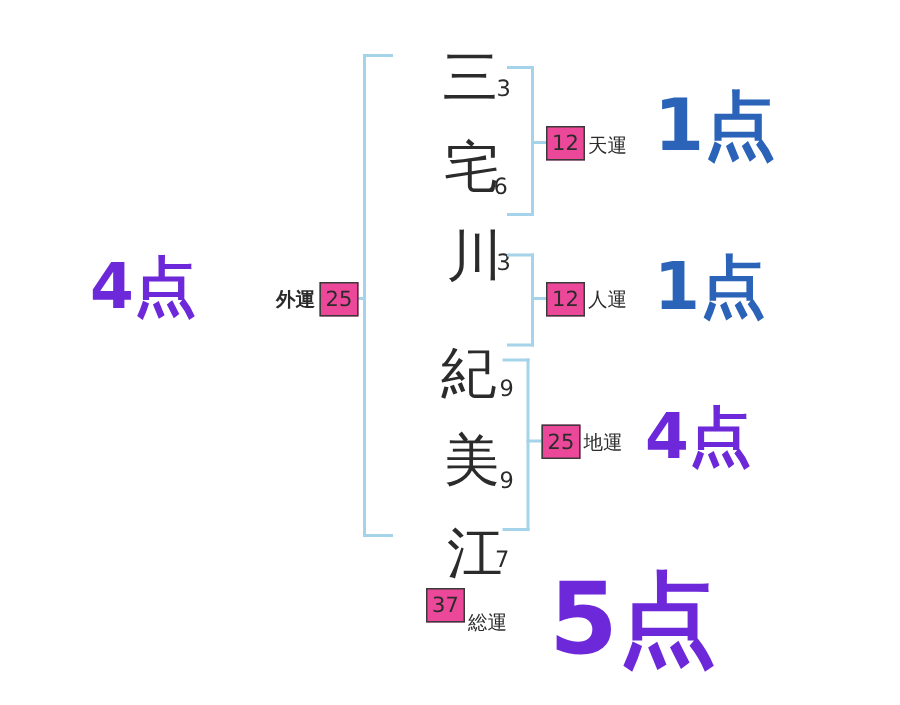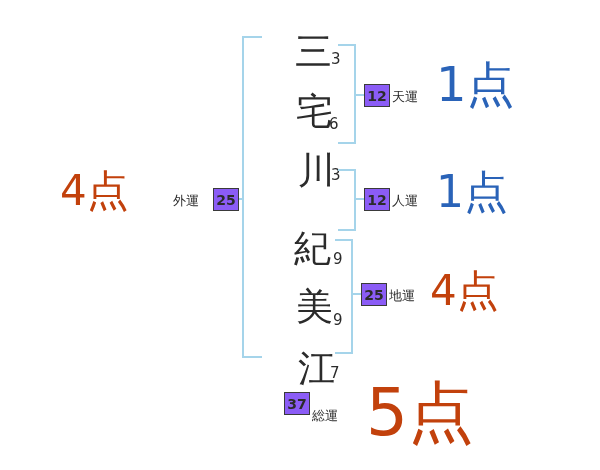--- a/index.html
+++ b/index.html
@@ -35,42 +35,41 @@
     background: #a5d4ea;
   }
   .seg.v { width: 2px; }
   .seg.h { height: 2px; }
   
   .fbox {
     position: absolute;
     width: 24px;
     height: 21px;
     border: 1.5px solid #3a3a3a;
-    background: #8b5cf6;
+    background: #ec4899;
     display: flex;
     align-items: center;
     justify-content: center;
     font-size: 14px;
     color: #2b2b2b;
-    font-weight: bold;
   }
   .flabel {
     position: absolute;
     font-size: 13px;
     line-height: 1;
     color: #2b2b2b;
   }
   
   .score {
     position: absolute;
-    font-weight: normal;
+    font-weight: bold;
     line-height: 1;
   }
   .score.blue { color: #2a63b8; }
-  .score.red  { color: #c2410c; }
+  .score.red  { color: #6d28d9; }
 </style>
 </head>
 <body>
 
 <div class="stage">
 
   <div class="kanji" style="left:295px; top:33px;">三</div>
   <div class="kanji" style="left:296px; top:93px;">宅</div>
   <div class="kanji" style="left:298px; top:152px;">川</div>
   <div class="kanji" style="left:294px; top:230px;">紀</div>
@@ -97,21 +96,21 @@
   <div class="seg v" style="left:354px; top:169px; height:62px;"></div>
   <div class="seg h" style="left:338px; top:169px; width:18px;"></div>
   <div class="seg h" style="left:338px; top:229px; width:18px;"></div>
   <div class="seg h" style="left:354px; top:198px; width:10px;"></div>
 
   <div class="seg v" style="left:351px; top:239px; height:115px;"></div>
   <div class="seg h" style="left:335px; top:239px; width:18px;"></div>
   <div class="seg h" style="left:335px; top:352px; width:18px;"></div>
   <div class="seg h" style="left:351px; top:293px; width:10px;"></div>
 
-  <div class="flabel" style="left:173px; top:194px;">外運</div>
+  <div class="flabel" style="left:184px; top:194px;font-weight:bold;">外運</div>
   <div class="fbox" style="left:213px; top:188px;">25</div>
   <div class="score red" style="left:60px; top:170px; font-size:42px;">4点</div>
 
   <div class="fbox" style="left:364px; top:84px;">12</div>
   <div class="flabel" style="left:392px; top:90px;font-family:Liberation Serif, serif;">天運</div>
   <div class="score blue" style="left:436px; top:60px; font-size:48px;">1点</div>
 
   <div class="fbox" style="left:364px; top:188px;">12</div>
   <div class="flabel" style="left:392px; top:194px;">人運</div>
   <div class="score blue" style="left:436px; top:170px; font-size:44px;">1点</div>

